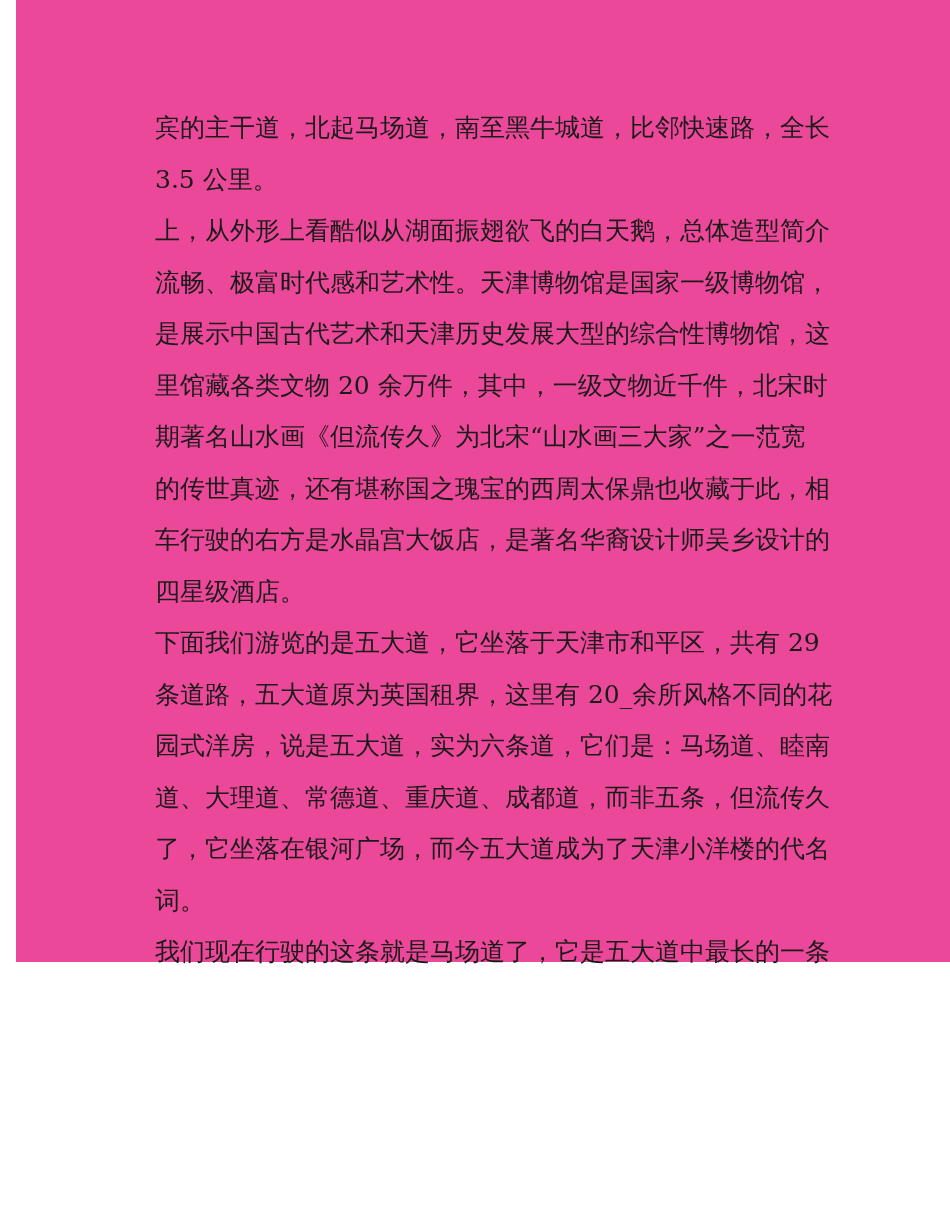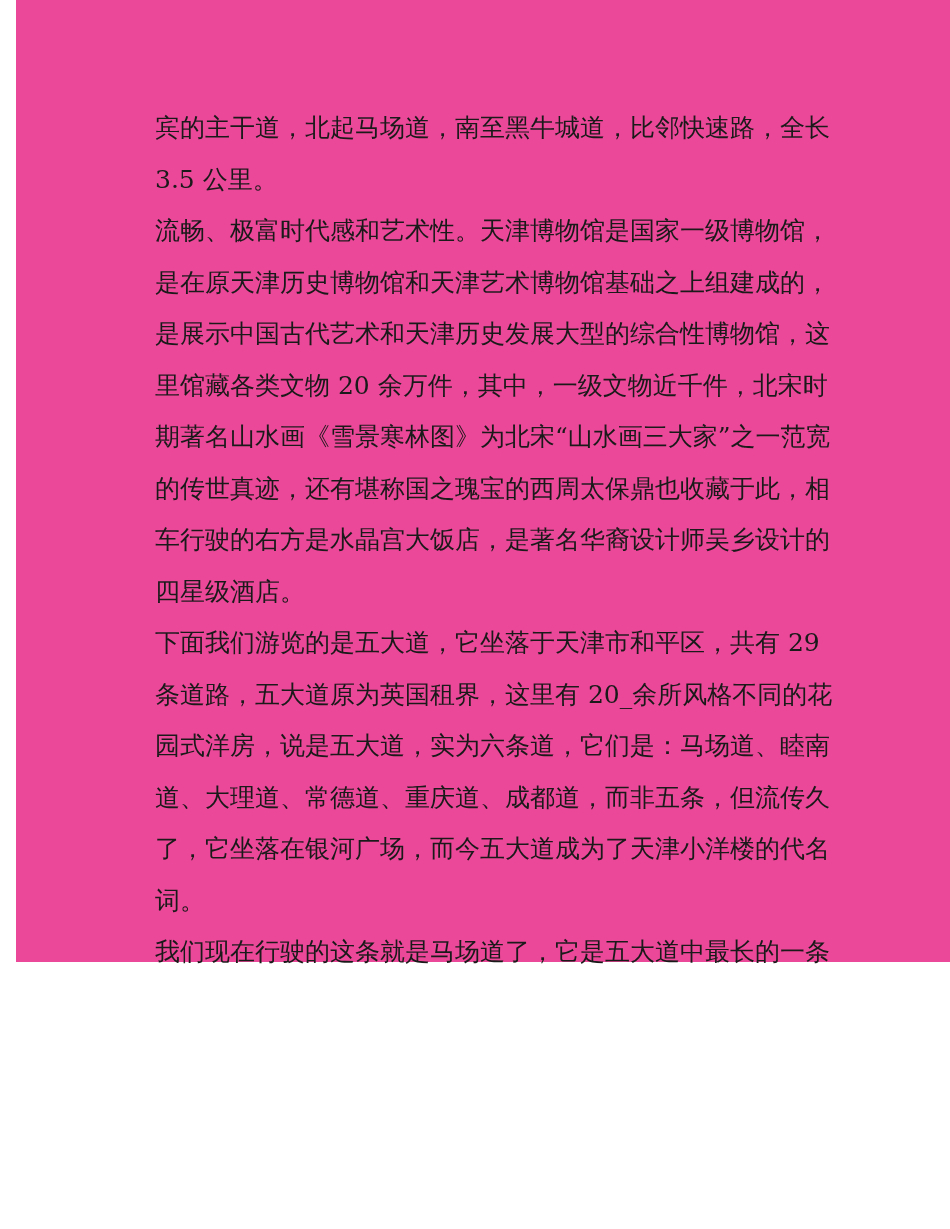--- a/index.html
+++ b/index.html
@@ -41,25 +41,25 @@
 </head>
 <body>
 
 <div class="page">
   <div class="text-block">
     <div>
       <span class="line">宾的主干道，北起马场道，南至黑牛城道，比邻快速路，全长</span>
       <span class="line">3.5 公里。</span>
     </div>
     <div>
+      <span class="line">上，从外形上看酷似从湖面振翅欲飞的白天鹅，总体造型简介</span>
       <span class="line">流畅、极富时代感和艺术性。天津博物馆是国家一级博物馆，</span>
-      <span class="line">是在原天津历史博物馆和天津艺术博物馆基础之上组建成的，</span>
       <span class="line">是展示中国古代艺术和天津历史发展大型的综合性博物馆，这</span>
       <span class="line">里馆藏各类文物 20 余万件，其中，一级文物近千件，北宋时</span>
-      <span class="line">期著名山水画《雪景寒林图》为北宋“山水画三大家”之一范宽</span>
+      <span class="line">期著名山水画《但流传久》为北宋“山水画三大家”之一范宽</span>
       <span class="line">的传世真迹，还有堪称国之瑰宝的西周太保鼎也收藏于此，相</span>
     </div>
     <div>
       <span class="line">车行驶的右方是水晶宫大饭店，是著名华裔设计师吴乡设计的</span>
       <span class="line">四星级酒店。</span>
     </div>
     <div>
       <span class="line">下面我们游览的是五大道，它坐落于天津市和平区，共有 29</span>
       <span class="line">条道路，五大道原为英国租界，这里有 20_余所风格不同的花</span>
       <span class="line">园式洋房，说是五大道，实为六条道，它们是：马场道、睦南</span>

